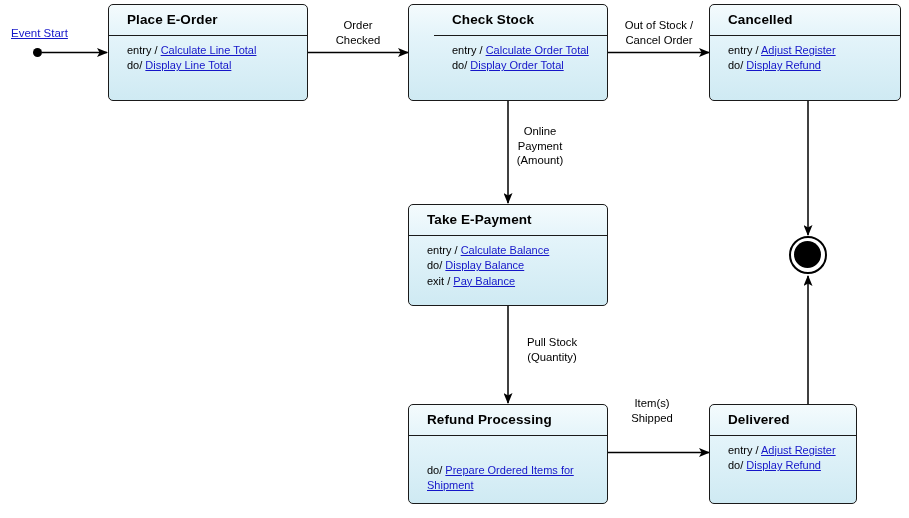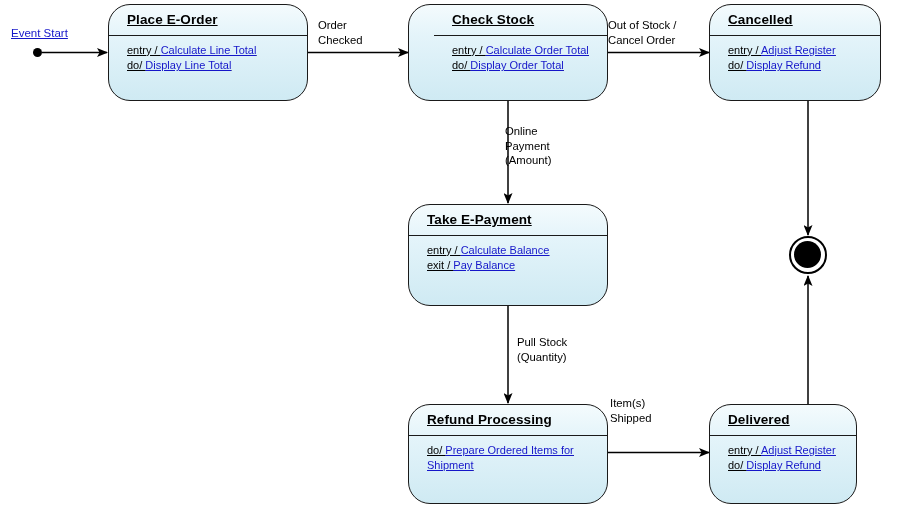--- a/index.html
+++ b/index.html
@@ -26,24 +26,23 @@
     width: 909px;
     height: 518px;
     pointer-events: none;
   }
 
   
   .state {
     position: absolute;
     box-sizing: border-box;
     border: 1.4px solid #1a1a1a;
-    border-radius: 22px;
+    border-radius: 5px;
     background: linear-gradient(to bottom, #f4fbfd 0%, #e4f4fa 32%, #cfeaf3 100%);
     overflow: hidden;
-    text-decoration: underline;
   }
   .state-title {
     font-size: 13.5px;
     font-weight: bold;
     color: #000000;
     padding: 8px 0 0 18px;
     letter-spacing: 0.1px;
     line-height: 1.1;
   }
   .state-divider {
@@ -51,32 +50,33 @@
     border-top: 1.4px solid #1a1a1a;
     margin-top: 7px;
   }
   .state-body {
     padding: 7px 12px 0 18px;
     font-size: 11px;
     color: #000000;
     line-height: 15.5px;
   }
   .state-body .row { white-space: nowrap; }
-  .state-body .row.wrap { white-space: normal; }
+  .state-body .row.wrap { white-space: normal; margin-top: 20px; }
   .action-link {
     color: #1516c9;
     text-decoration: underline;
   }
 
   
   .edge-label {
     position: absolute;
     font-size: 11.3px;
     color: #000000;
     line-height: 14.5px;
+    text-align: center;
     white-space: pre-line;
   }
 
   
   .initial-dot {
     position: absolute;
     width: 9px;
     height: 9px;
     border-radius: 50%;
     background: #000000;
@@ -160,39 +160,42 @@
     <div class="state-body">
       <div class="row">
         <span>entry / </span><span class="action-link">Calculate Order Total</span>
       </div>
       <div class="row">
         <span>do/ </span><span class="action-link">Display Order Total</span>
       </div>
     </div>
   </div>
 
-  <div class="state" style="left:709px; top:4px; width:172px; height:97px;">
+  <div class="state" style="left:709px; top:4px; width:192px; height:97px;">
     <div class="state-title">Cancelled</div>
     <div class="state-divider"></div>
     <div class="state-body">
       <div class="row">
         <span>entry / </span><span class="action-link">Adjust Register</span>
       </div>
       <div class="row">
         <span>do/ </span><span class="action-link">Display Refund</span>
       </div>
     </div>
   </div>
 
   <div class="state" style="left:408px; top:204px; width:200px; height:102px;">
     <div class="state-title">Take E-Payment</div>
     <div class="state-divider"></div>
     <div class="state-body">
       <div class="row">
         <span>entry / </span><span class="action-link">Calculate Balance</span>
+      </div>
+      <div class="row">
+        <span>do/ </span><span class="action-link">Display Balance</span>
       </div>
       <div class="row">
         <span>exit / </span><span class="action-link">Pay Balance</span>
       </div>
     </div>
   </div>
 
   <div class="state" style="left:408px; top:404px; width:200px; height:100px;">
     <div class="state-title">Refund Processing</div>
     <div class="state-divider"></div>

